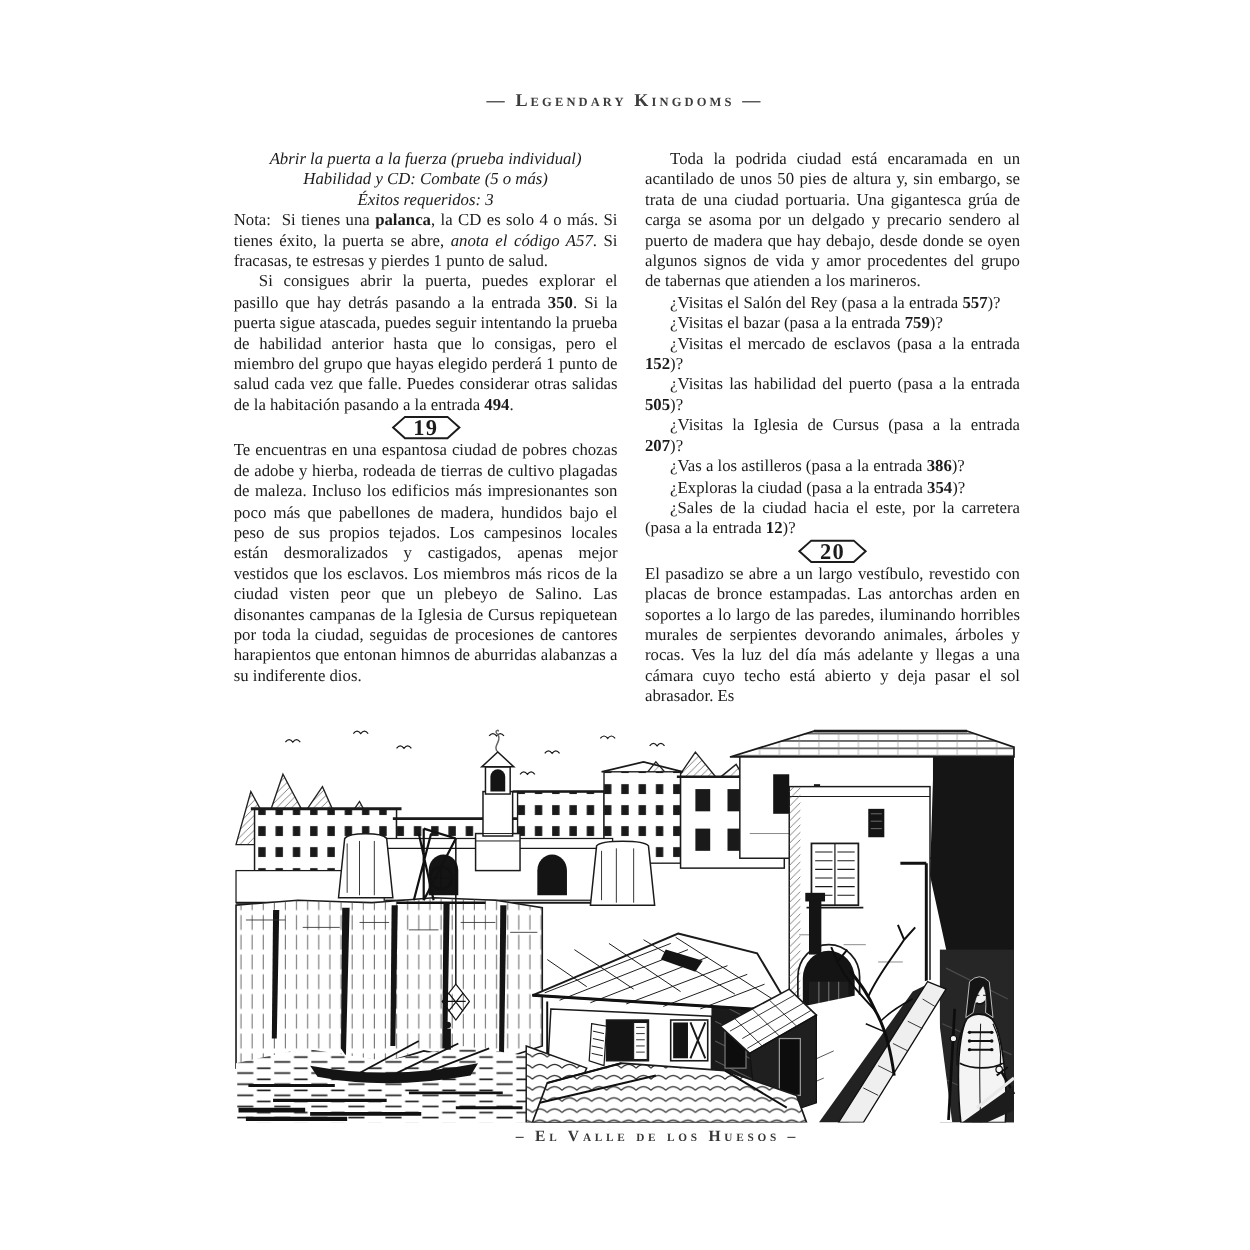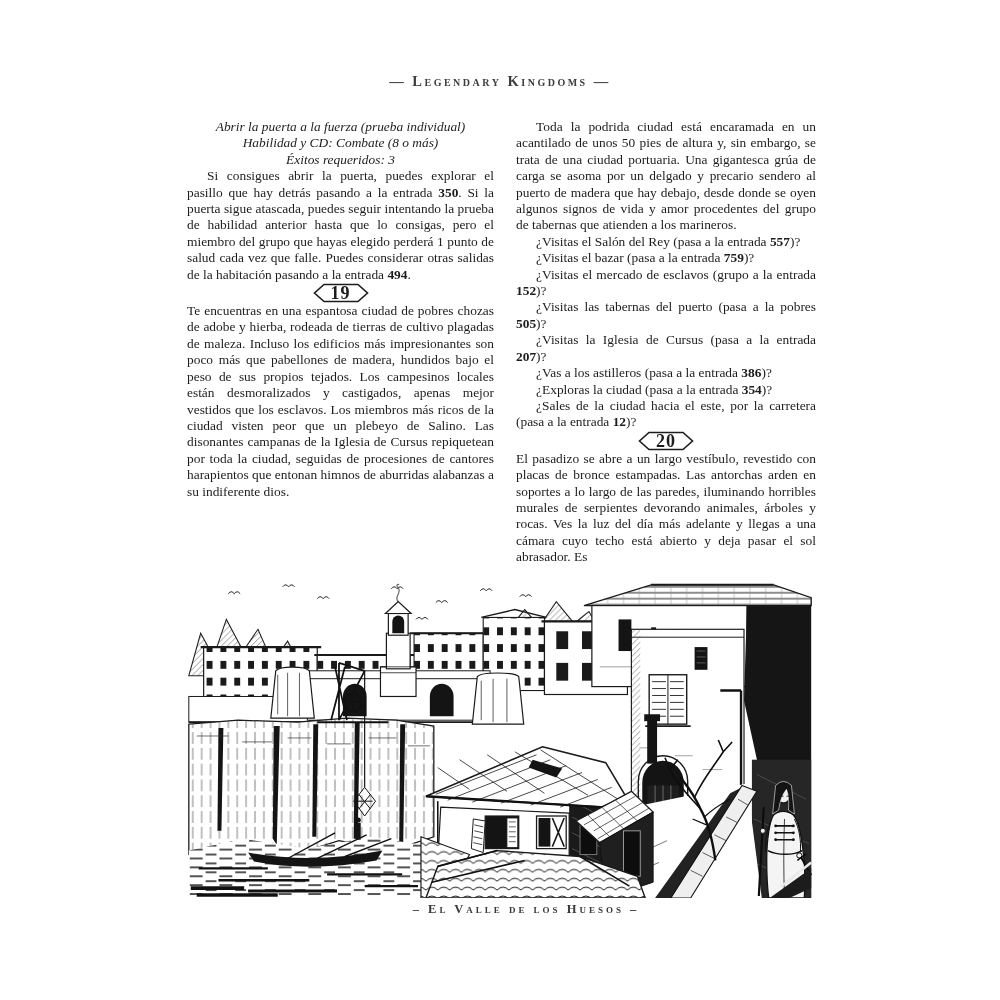--- a/index.html
+++ b/index.html
@@ -27,43 +27,44 @@
 </head>
 <body>
 
 <div class="page">
 
   <div class="running-head">— Legendary Kingdoms —</div>
 
   <div class="col col-left">
     <div>
         <p class="stat-line">Abrir la puerta a la fuerza (prueba individual)</p>
-        <p class="stat-line">Habilidad y CD: Combate (8 o más)</p>
+        <p class="stat-line">Habilidad y CD: Combate (5 o más)</p>
         <p class="stat-line">Éxitos requeridos: 3</p>
       </div>
+    <p class="para"><span>Nota:&nbsp; Si tienes una </span><b>palanca</b><span>, la CD es solo 4 o más. Si tienes éxito, la puerta se abre, </span><i>anota el código A57</i><span>. Si fracasas, te estresas y pierdes 1 punto de salud.</span></p>
     <p class="para indent"><span>Si consigues abrir la puerta, puedes explorar el pasillo que hay detrás pasando a la entrada </span><b>350</b><span>. Si la puerta sigue atascada, puedes seguir intentando la prueba de habilidad anterior hasta que lo consigas, pero el miembro del grupo que hayas elegido perderá 1 punto de salud cada vez que falle. Puedes considerar otras salidas de la habitación pasando a la entrada </span><b>494</b><span>.</span></p>
 
     <p class="badge-row">
       <span class="badge">
         <svg width="56" height="20" viewBox="0 0 56 20">
           <polygon points="11,1.5 45,1.5 54.5,10 45,18.5 11,18.5 1.5,10" fill="#ffffff" stroke="#1c1c1c" stroke-width="1.6"></polygon>
         </svg>
         <span class="badge-num">19</span>
       </span>
     </p>
     <p class="para"><span>Te encuentras en una espantosa ciudad de pobres chozas de adobe y hierba, rodeada de tierras de cultivo plagadas de maleza. Incluso los edificios más impresionantes son poco más que pabellones de madera, hundidos bajo el peso de sus propios tejados. Los campesinos locales están desmoralizados y castigados, apenas mejor vestidos que los esclavos. Los miembros más ricos de la ciudad visten peor que un plebeyo de Salino. Las disonantes campanas de la Iglesia de Cursus repiquetean por toda la ciudad, seguidas de procesiones de cantores harapientos que entonan himnos de aburridas alabanzas a su indiferente dios.</span></p>
   </div>
 
   <div class="col col-right">
     <p class="para indent"><span>Toda la podrida ciudad está encaramada en un acantilado de unos 50 pies de altura y, sin embargo, se trata de una ciudad portuaria. Una gigantesca grúa de carga se asoma por un delgado y precario sendero al puerto de madera que hay debajo, desde donde se oyen algunos signos de vida y amor procedentes del grupo de tabernas que atienden a los marineros.</span></p>
     <div>
         <p class="para choice"><span>¿Visitas el Salón del Rey (pasa a la entrada </span><b>557</b><span>)?</span></p>
         <p class="para choice"><span>¿Visitas el bazar (pasa a la entrada </span><b>759</b><span>)?</span></p>
-        <p class="para choice"><span>¿Visitas el mercado de esclavos (grupo a la entrada </span><b>152</b><span>)?</span></p>
-        <p class="para choice"><span>¿Visitas las tabernas del puerto (pasa a la pobres </span><b>505</b><span>)?</span></p>
+        <p class="para choice"><span>¿Visitas el mercado de esclavos (pasa a la entrada </span><b>152</b><span>)?</span></p>
+        <p class="para choice"><span>¿Visitas las habilidad del puerto (pasa a la entrada </span><b>505</b><span>)?</span></p>
         <p class="para choice"><span>¿Visitas la Iglesia de Cursus (pasa a la entrada </span><b>207</b><span>)?</span></p>
         <p class="para choice"><span>¿Vas a los astilleros (pasa a la entrada </span><b>386</b><span>)?</span></p>
         <p class="para choice"><span>¿Exploras la ciudad (pasa a la entrada </span><b>354</b><span>)?</span></p>
         <p class="para choice"><span>¿Sales de la ciudad hacia el este, por la carretera (pasa a la entrada </span><b>12</b><span>)?</span></p>
       </div>
 
     <p class="badge-row">
       <span class="badge">
         <svg width="56" height="20" viewBox="0 0 56 20">
           <polygon points="11,1.5 45,1.5 54.5,10 45,18.5 11,18.5 1.5,10" fill="#ffffff" stroke="#1c1c1c" stroke-width="1.6"></polygon>

